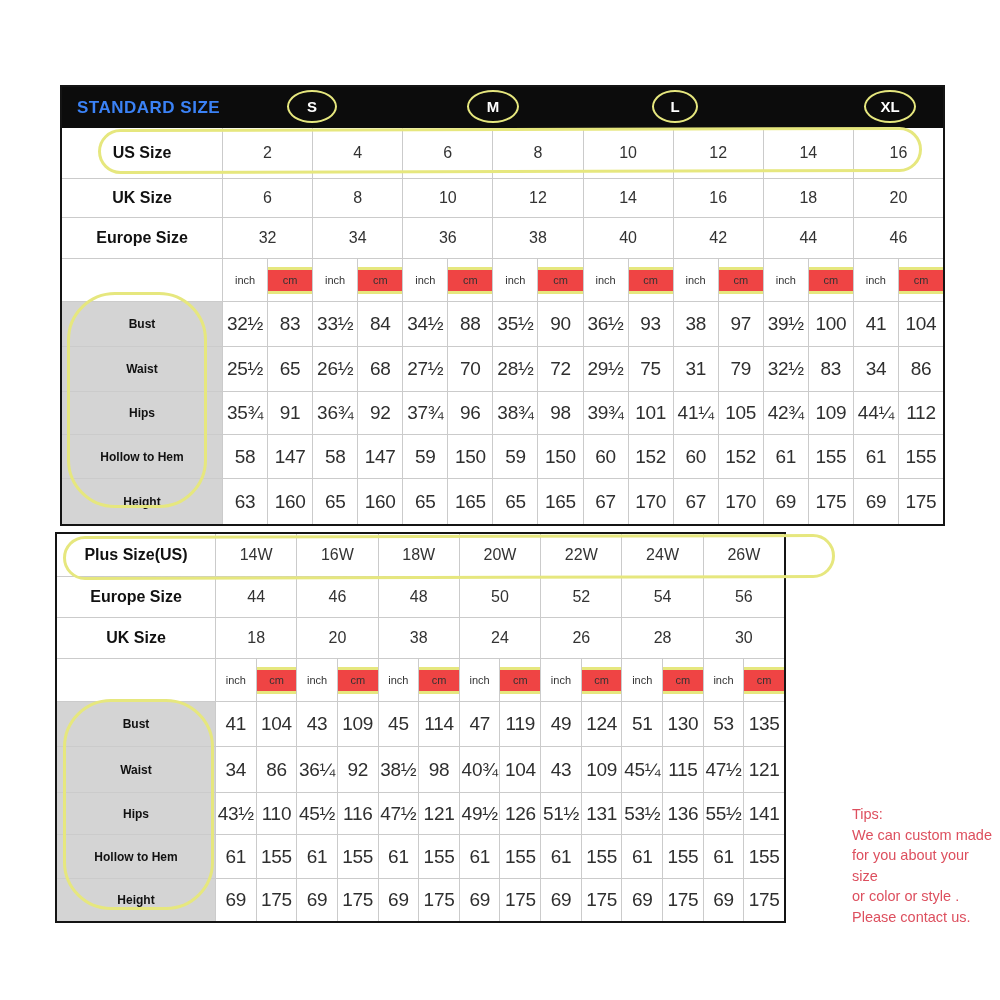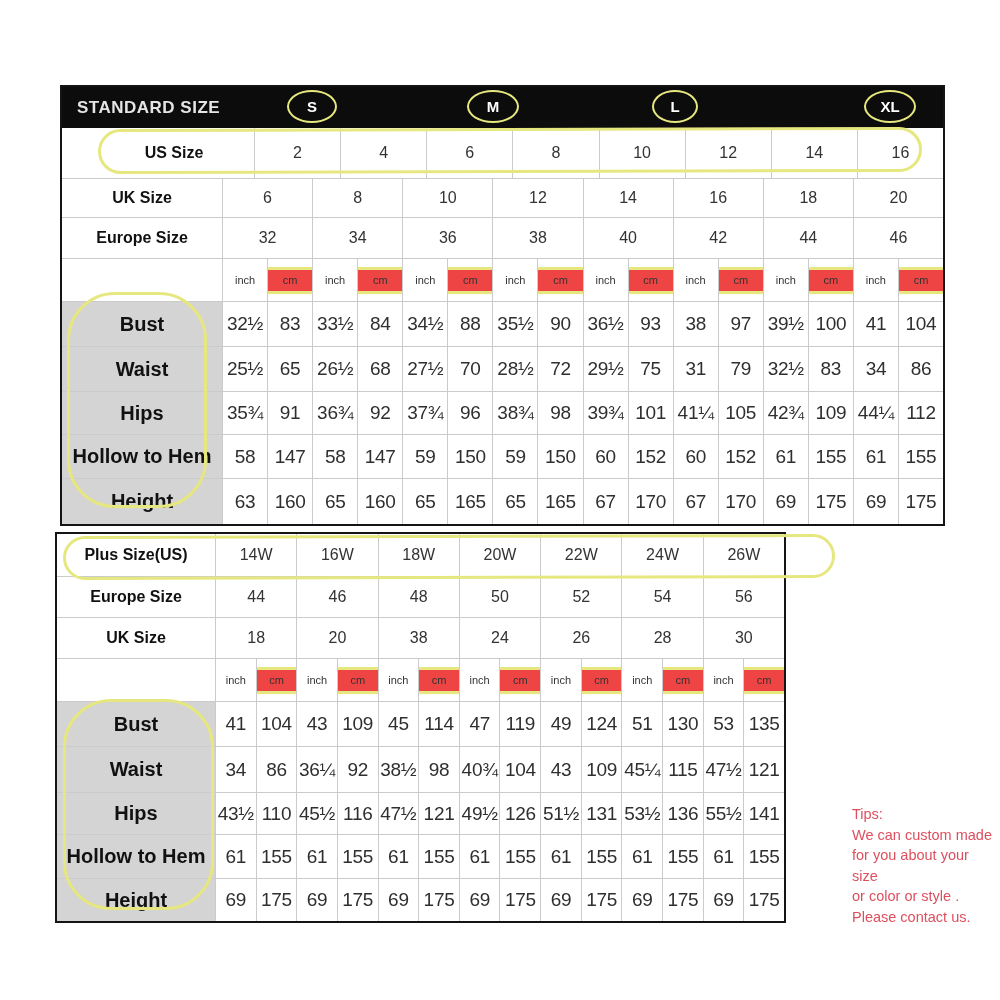--- a/index.html
+++ b/index.html
@@ -8,21 +8,21 @@
     font-family:"Liberation Sans","DejaVu Sans",sans-serif;color:#2f2f2f;
   }
   
   .table-wrap{position:absolute;box-sizing:border-box;border:2px solid #141414;background:#fff;}
   .std{left:60px;top:85px;width:885px;}
   .plus{left:55px;top:532px;width:731px;}
   
   .black-header{
     position:relative;height:41px;background:var(--header-bg);display:flex;align-items:center;
   }
-  .hdr-title{color:#e5e5e5;font-weight:700;font-size:17px;letter-spacing:.5px;padding-left:15px;}
+  .hdr-title{color:#3b82f6;font-weight:700;font-size:17px;letter-spacing:.5px;padding-left:15px;}
   .grp-oval{
     position:absolute;top:3px;height:33px;border:2.5px solid var(--hl);border-radius:50%;
     display:flex;align-items:center;justify-content:center;box-sizing:border-box;
     color:#fff;font-weight:700;font-size:15px;
   }
   .g0{left:225px;width:50px;}
   .g1{left:405px;width:52px;}
   .g2{left:590px;width:46px;}
   .g3{left:802px;width:52px;}
   
@@ -37,21 +37,21 @@
   }
   .cell:first-child{border-left:none;}
   .span2{grid-column:span 2;}
   .lbl{font-weight:700;font-size:16px;color:#111;}
   .sizeval{font-size:16px;color:#333;}
   .unit{font-size:11px;color:#333;}
   .cm-mark{
     display:inline-block;border:3px solid var(--hl);border-radius:9px;
     padding:0 22px;line-height:21px;background:#ef4444;
   }
-  .mlbl{background:var(--label-bg);font-weight:700;font-size:20px;color:#111;}
+  .mlbl{background:var(--label-bg);font-weight:700;font-size:12px;color:#111;}
   .val{font-size:19px;color:#2f2f2f;letter-spacing:-.3px;}
   
   .ov{position:absolute;border:3px solid var(--hl);pointer-events:none;background:transparent;box-sizing:border-box;}
   .capsule{border-radius:24px;transform:rotate(-.15deg);}
   .oval{border-radius:48px;}
   .us-capsule{left:36px;top:41px;width:824px;height:45px;}
   .std-oval{left:5px;top:205px;width:140px;height:216px;}
   .plus-capsule{left:6px;top:1px;width:772px;height:44px;}
   .plus-oval{left:6px;top:165px;width:151px;height:211px;}
   
@@ -75,21 +75,21 @@
           <span>M</span>
         </span>
       <span class="grp-oval g2">
           <span>L</span>
         </span>
       <span class="grp-oval g3">
           <span>XL</span>
         </span>
     </header>
     <div class="grid" id="std-grid">
-        <div class="row size-row" style="height: 50px; margin-left: 32px;">
+        <div class="row size-row" style="height: 50px;">
           <div class="cell lbl">US Size</div>
           <div class="cell sizeval span2">2</div>
           <div class="cell sizeval span2">4</div>
           <div class="cell sizeval span2">6</div>
           <div class="cell sizeval span2">8</div>
           <div class="cell sizeval span2">10</div>
           <div class="cell sizeval span2">12</div>
           <div class="cell sizeval span2">14</div>
           <div class="cell sizeval span2">16</div>
         </div>

